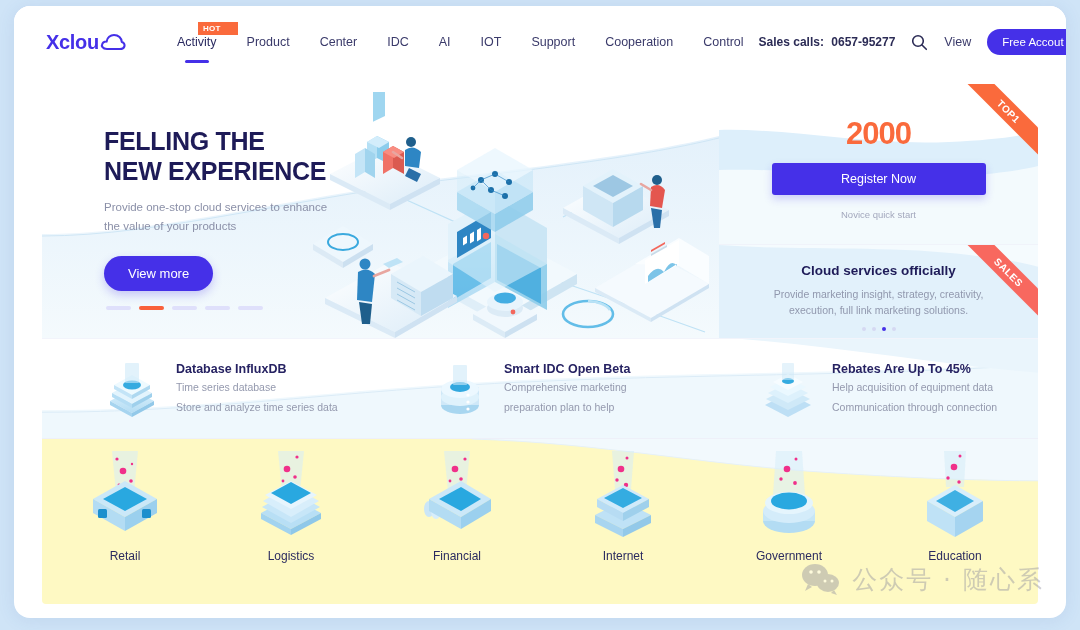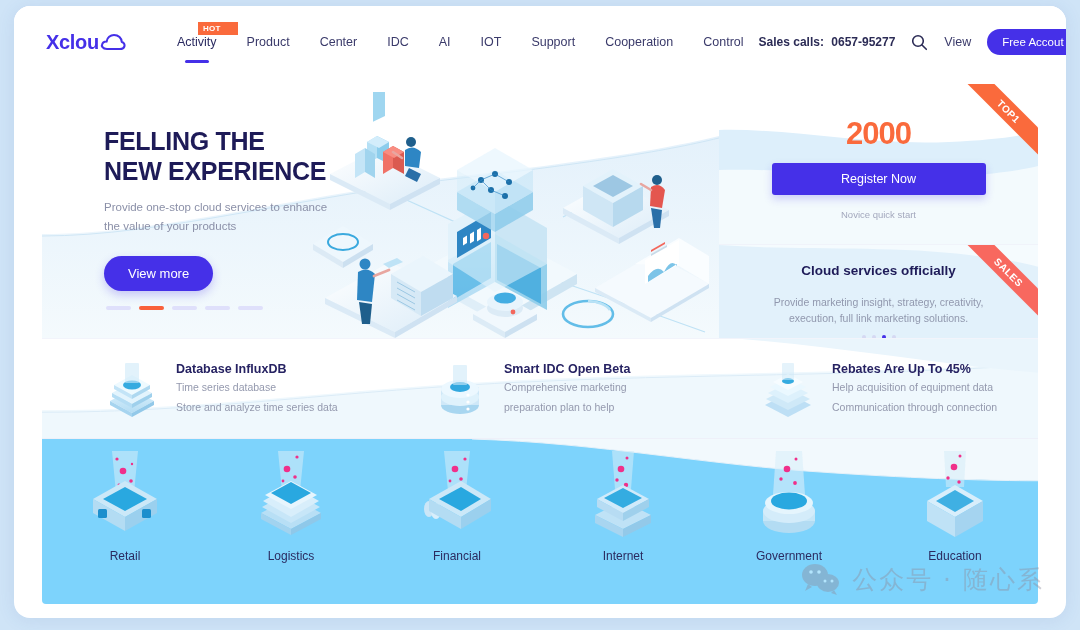--- a/index.html
+++ b/index.html
@@ -188,21 +188,21 @@
     background: #4530e8; color: #fff;
     font-size: 12.5px; padding: 9px 0; border: none;
     border-radius: 3px; cursor: pointer;
     box-shadow: 0 4px 9px rgba(69,48,232,0.22);
   }
   .novice { margin-top: 14px; font-size: 9.5px; color: #a3a8bd; }
 
   .promo-bot .promo-inner { padding-top: 18px; }
   .cloud-title { font-size: 13.5px; font-weight: bold; color: #1e1b58; }
   .cloud-sub {
-    margin: 16px auto 0; width: 250px;
+    margin: 8px auto 0; width: 250px;
     font-size: 10.5px; color: #9198ae; line-height: 1.55;
   }
   .promo-dots { margin-top: 8px; display: flex; gap: 6px; justify-content: center; }
   .pdot { width: 4px; height: 4px; border-radius: 50%; background: #d5d9f2; cursor:pointer;}
   .pdot.active { background: #4530e8; }
 
   
   .feature-row {
     position: relative;
     height: 100px;
@@ -221,21 +221,21 @@
   .feature:nth-child(4) { padding-left: 50px; }
   .feat-icon { width: 56px; height: 56px; flex: none; }
   .feat-title { font-size: 12.5px; font-weight: bold; color: #262262; }
   .feat-line { font-size: 10.5px; color: #9499ae; line-height: 1.6; margin-top: 3px; }
 
   
   .industry-row {
     position: relative;
     height: 166px;
     border-top: 1px solid #eef0f9;
-    background: #7dd3fc;
+    background: #fef9c3;
     display: flex;
     align-items: flex-start;
     overflow: hidden;
   }
   .industry-wave { position:absolute; left:0; top:0; width:100%; height:100%; }
   .industry {
     position: relative; z-index: 3;
     flex: 1; display: flex; flex-direction: column;
     align-items: center; padding-top: 8px;
     cursor: pointer;

